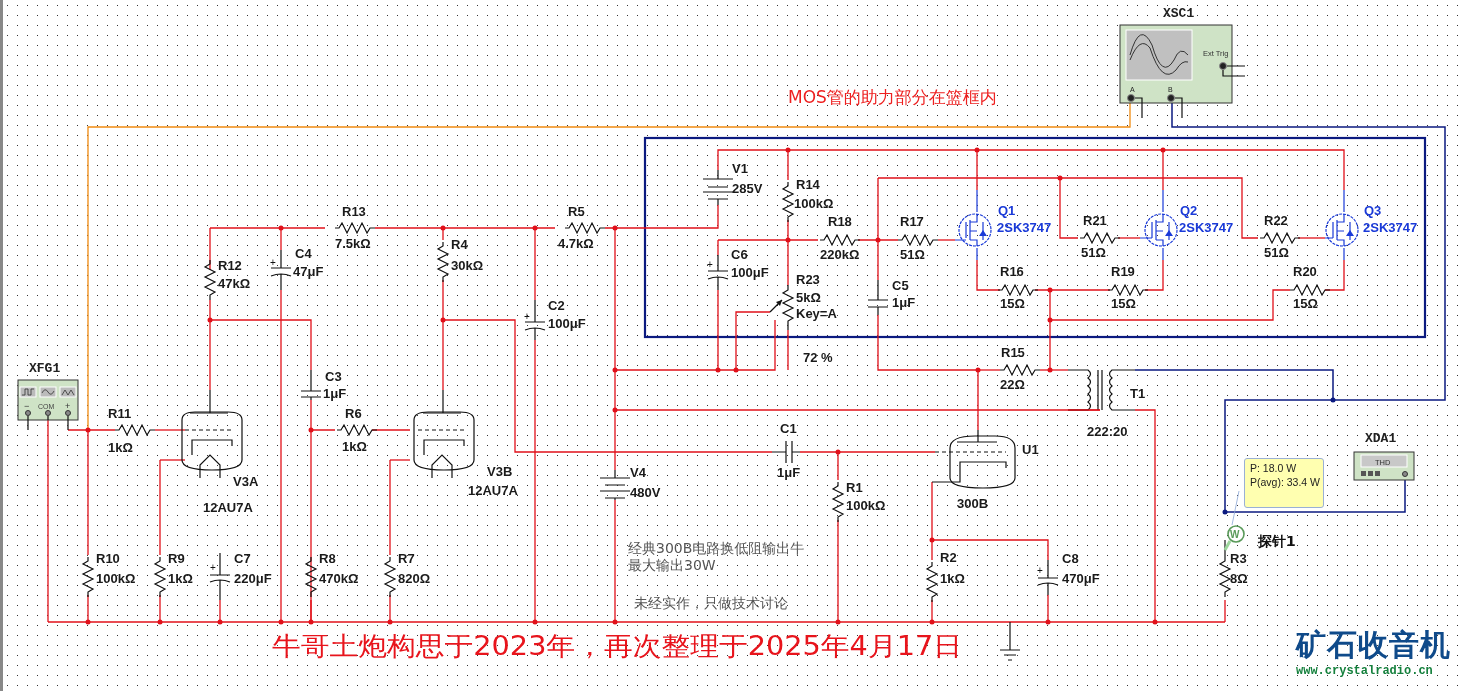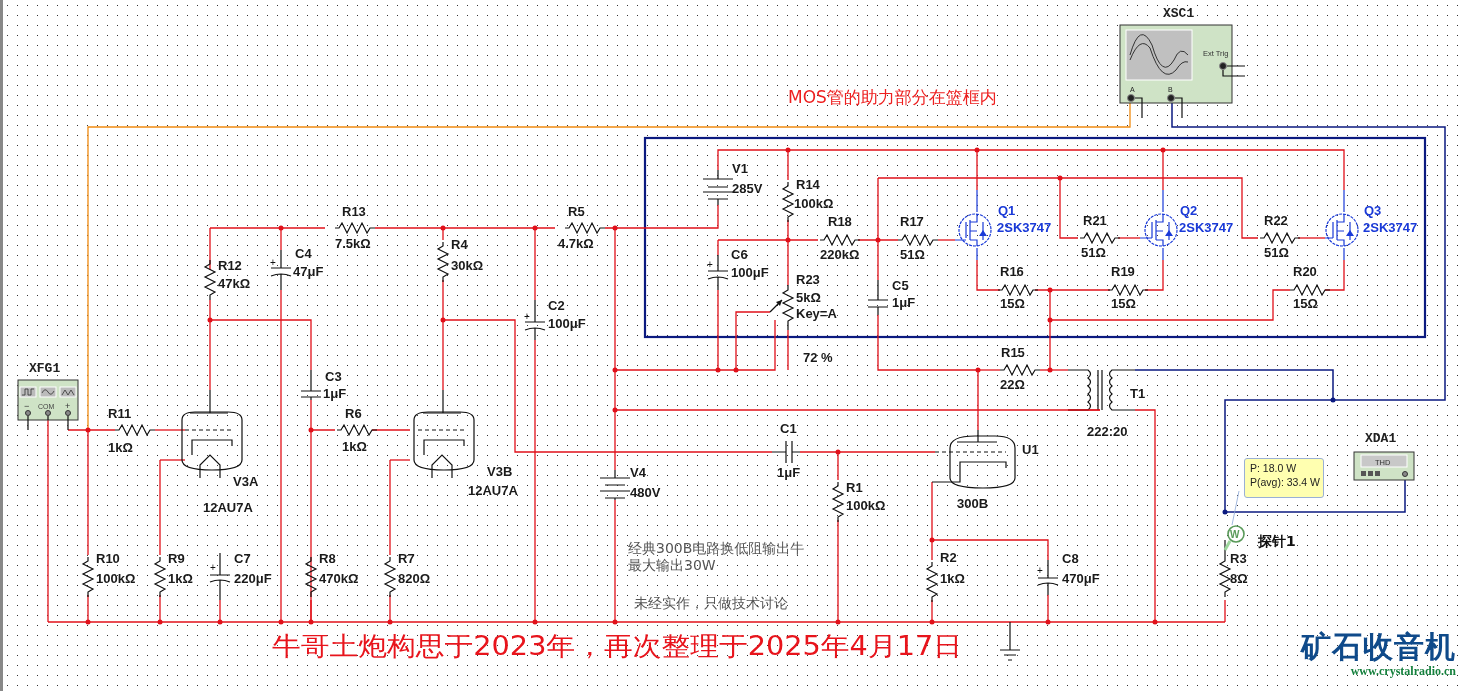--- a/index.html
+++ b/index.html
@@ -12,22 +12,22 @@
   .redtitle{font-family:"DejaVu Sans",sans-serif;font-size:26px;fill:#e8141c;}
   .rednote{font-family:"DejaVu Sans",sans-serif;font-size:17px;fill:#ee2020;}
   .w{stroke:#e0101a;stroke-width:1.3;fill:none;}
   .wb{stroke:#0b1a80;stroke-width:1.5;fill:none;}
   .wo{stroke:#f08a10;stroke-width:1.3;fill:none;}
   .k{stroke:#111;stroke-width:1.2;fill:none;}
   .bq{stroke:#1a3ad8;stroke-width:1.2;fill:none;}
   .dot{fill:#e0101a;}
   .inst{fill:#cfe3c6;stroke:#333;stroke-width:1;}
   .scr{fill:#c0c0c0;stroke:#fff;stroke-width:1;}
-  .probe-box{position:absolute;left:1244px;top:458px;width:80px;height:40px;background:#ffffb0;border:1px solid #9ab0d6;border-radius:3px;font-family:"Liberation Sans",sans-serif;font-size:10.5px;line-height:14px;padding:2px 0 0 5px;box-sizing:border-box;color:#222;}
-  .brand{position:absolute;left:1296px;top:630px;width:160px;text-align:right;font-family:Liberation Serif, serif;font-weight:bold;color:#0f4a8a;}
+  .probe-box{position:absolute;left:1244px;top:458px;width:80px;height:50px;background:#ffffb0;border:1px solid #9ab0d6;border-radius:3px;font-family:"Liberation Sans",sans-serif;font-size:10.5px;line-height:14px;padding:2px 0 0 5px;box-sizing:border-box;color:#222;}
+  .brand{position:absolute;left:1296px;top:630px;width:160px;text-align:left;font-family:Liberation Mono, monospace;font-weight:bold;color:#0f4a8a;}
   .brand .cn{font-size:30px;letter-spacing:1px;line-height:34px;}
   .brand .url{font-size:12px;line-height:14px;color:#15803d;}
   .edge{position:absolute;left:0;top:0;width:3px;height:691px;background:#888;}
 </style>
 </head>
 <body>
 
 <div id="canvas">
 <div class="edge"></div>
 <svg width="1460" height="691" viewBox="0 0 1460 691">

